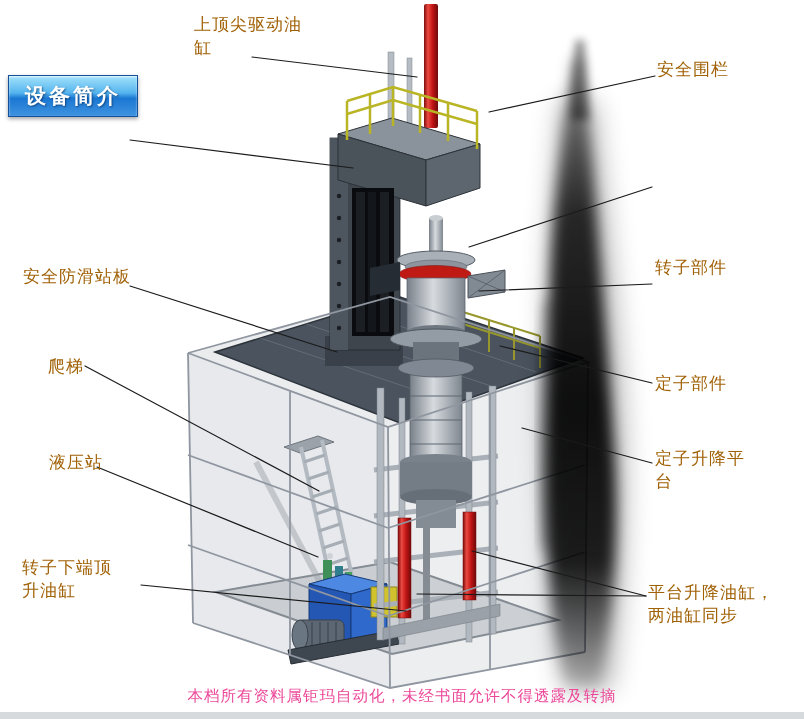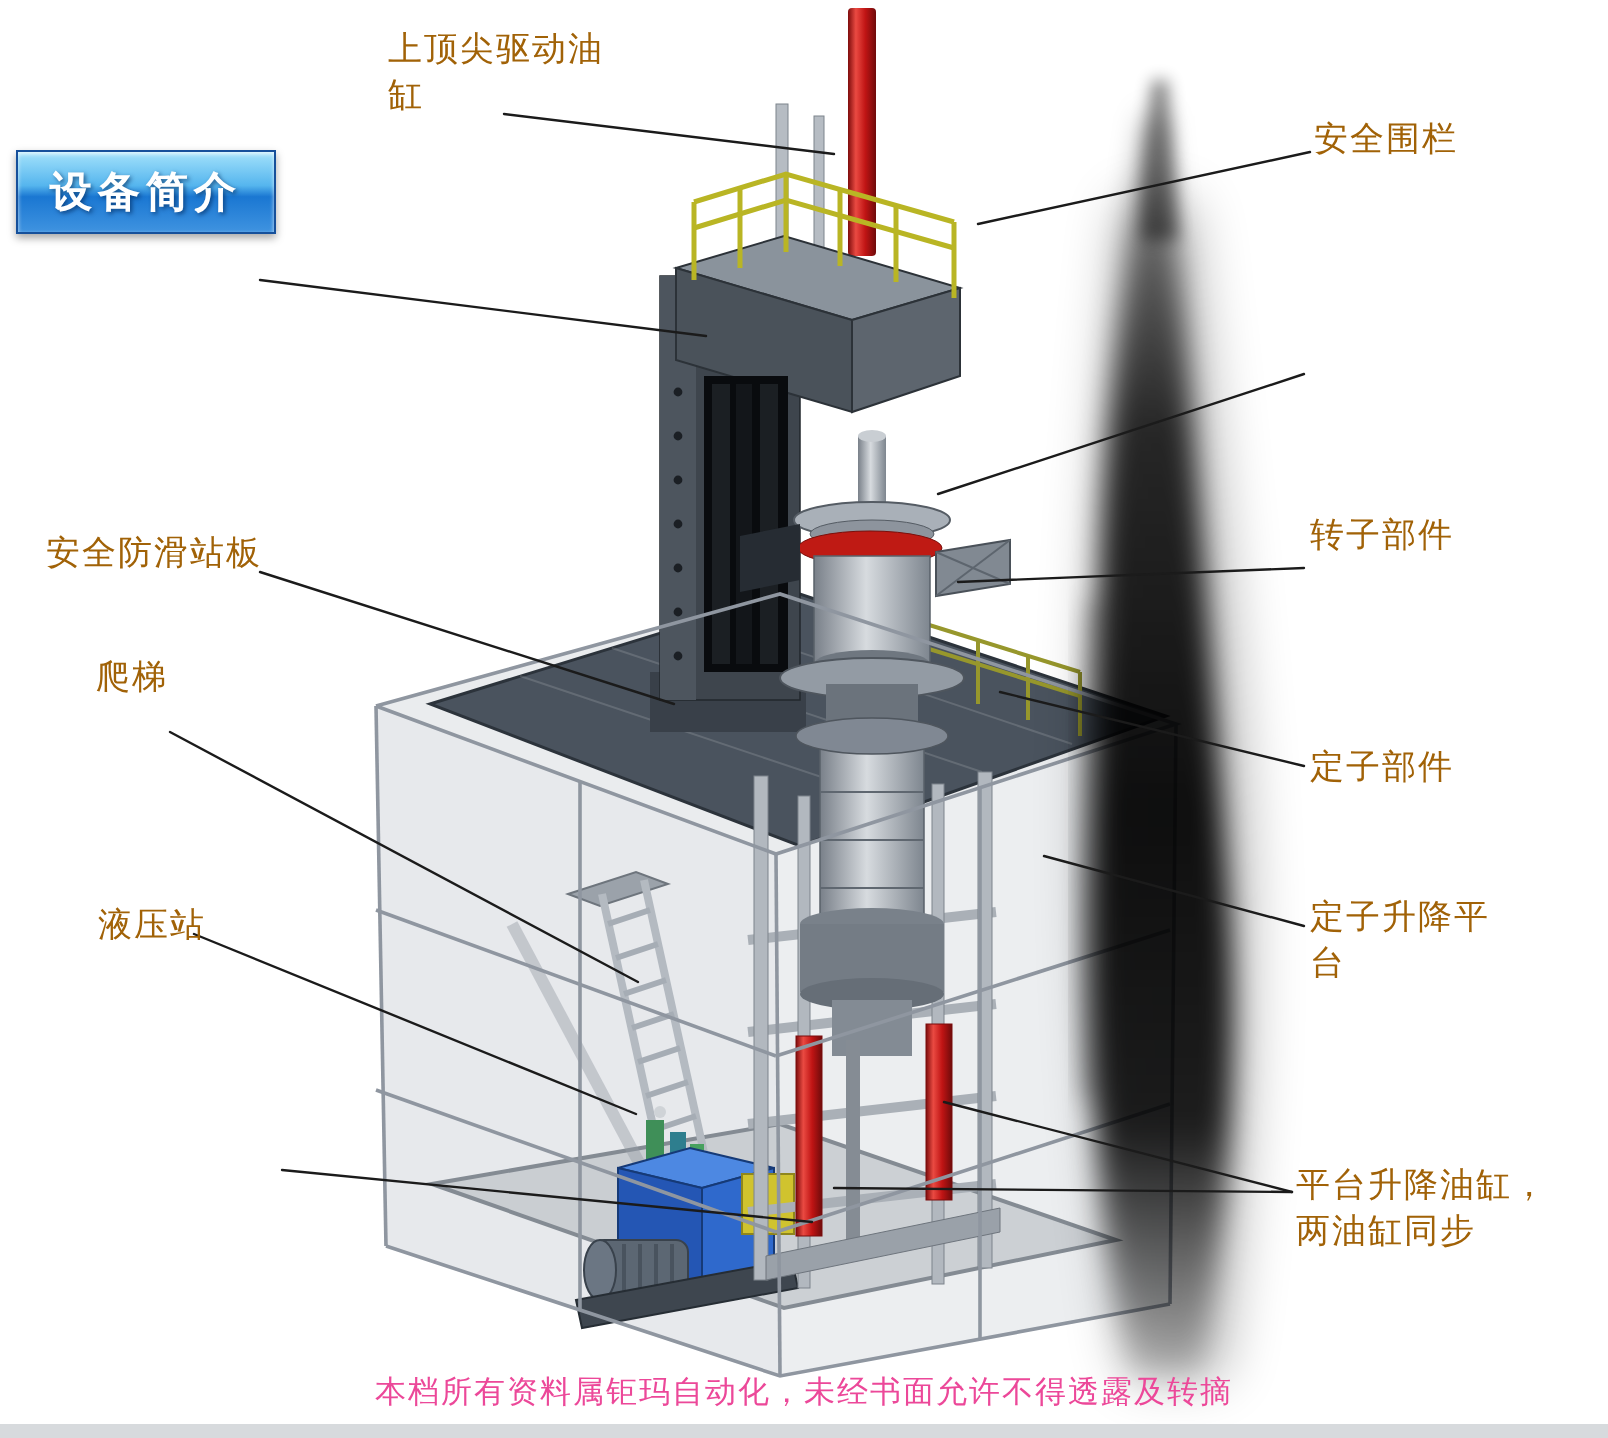--- a/index.html
+++ b/index.html
@@ -248,23 +248,25 @@
     </g>
   </svg>
 
   <div class="badge">设备简介</div>
 
   <div class="part-label" style="left:194px;top:14px">上顶尖驱动油
 缸</div>
   <div class="part-label" style="left:657px;top:59px">安全围栏</div>
   <div class="part-label" style="left:23px;top:266px">安全防滑站板</div>
   <div class="part-label" style="left:655px;top:257px">转子部件</div>
-  <div class="part-label" style="left:48px;top:328px">爬梯</div>
+  <div class="part-label" style="left:48px;top:356px">爬梯</div>
   <div class="part-label" style="left:655px;top:373px">定子部件</div>
   <div class="part-label" style="left:49px;top:452px">液压站</div>
   <div class="part-label" style="left:655px;top:448px">定子升降平
 台</div>
+  <div class="part-label" style="left:22px;top:557px">转子下端顶
+升油缸</div>
   <div class="part-label" style="left:648px;top:582px">平台升降油缸，
 两油缸同步</div>
 
   <div class="footer">本档所有资料属钜玛自动化，未经书面允许不得透露及转摘</div>
   <div class="bottom-strip"></div>
 </div>
 
 </body></html>

